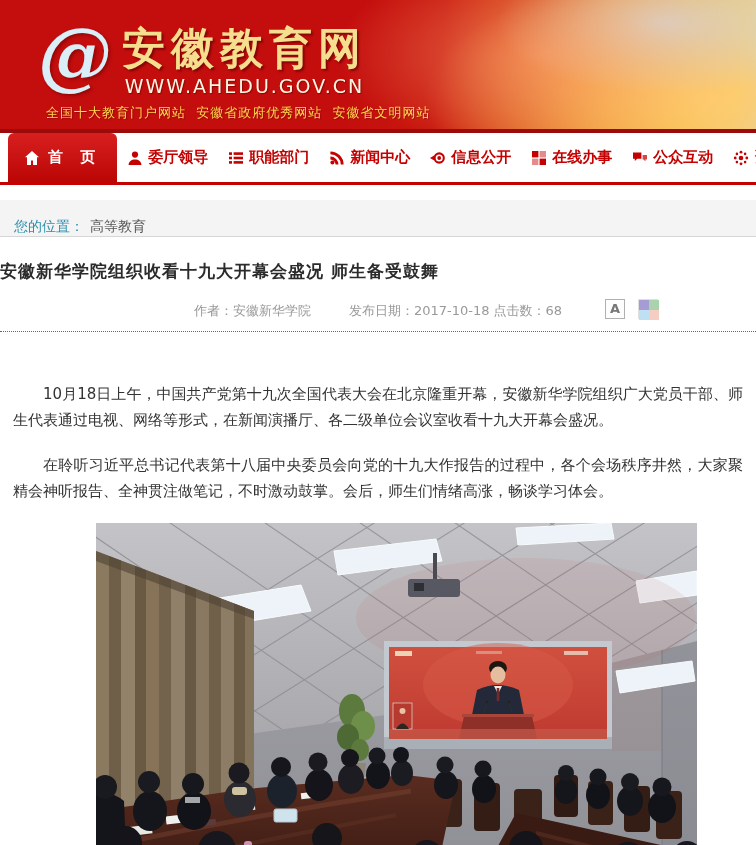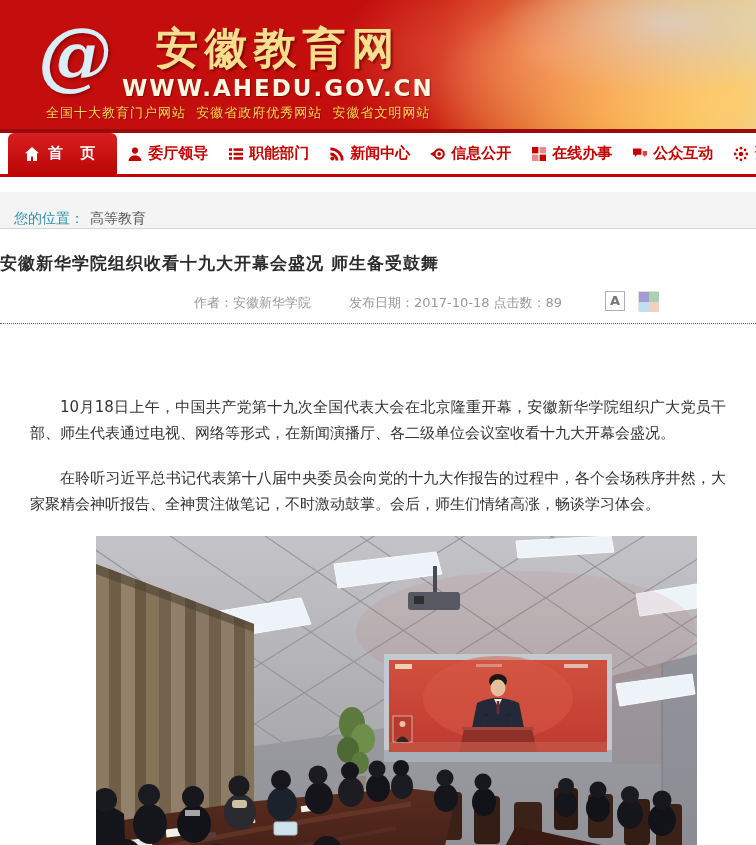--- a/index.html
+++ b/index.html
@@ -25,31 +25,31 @@
     margin-right:10px; user-select:none;
   }
   .name-col { display:flex; flex-direction:column; align-items:center; padding-top:8px; }
   .site-name {
     font-family:"DejaVu Serif","Liberation Serif",serif;
     font-size:43px; line-height:48px; font-weight:bold; letter-spacing:6px;
     color:#f5df8e; text-shadow:2px 2px 2px rgba(90,0,0,.6);
     white-space:nowrap;
   }
   .site-url {
-    margin-top:3px; font-size:23px; font-weight:bold; letter-spacing:2px;
+    margin-top:3px; font-size:19px; font-weight:normal; letter-spacing:2px;
     color:#fdf8e2; text-shadow:1px 1px 1px rgba(90,0,0,.5);
   }
   .tagline {
     position:absolute; left:46px; bottom:7px; font-size:13px; color:#ffd94f;
     letter-spacing:1px; white-space:pre; text-shadow:1px 1px 1px rgba(90,0,0,.4);margin-top:37px;
   }
 
   
   .nav {
-    height:44px; background:#fff; border-bottom:3px solid #c40000;
+    height:52px; background:#fff; border-bottom:3px solid #c40000;
     display:flex; align-items:stretch; padding-left:8px; overflow:hidden; white-space:nowrap;
   }
   .nav-item {
     display:flex; align-items:center; gap:5px; padding:0 10px;
     color:#c40000; font-size:15px; font-weight:bold; cursor:pointer; flex:none;
   }
   .nav-item .nav-icon { width:16px; height:16px; display:inline-block; }
   .nav-item .nav-icon svg { width:16px; height:16px; display:block; fill:currentColor; }
   .nav-item.active {
     background:linear-gradient(#d81f1f,#bb0606); color:#fff;
@@ -77,21 +77,21 @@
   .meta-row .gap { display:inline-block; width:38px; }
   .meta-icons { position:absolute; right:98px; top:-3px; display:flex; gap:13px; align-items:center; }
   .font-size-box {
     width:20px; height:20px; border:1px solid #b0b0b0; background:#fdfdfd; color:#777;
     font-size:13px; font-weight:bold; text-align:center; line-height:18px; cursor:pointer;
   }
   .color-grid { width:20px; height:20px; display:grid; grid-template-columns:10px 10px; grid-template-rows:10px 10px; cursor:pointer; border:1px solid #e0e0e0; }
   .color-grid span { display:block; }
   .dotted-sep { border-bottom:1px dotted #666; margin-top:11px; width:100%; }
 
-  .body-text { padding:0 30px; margin-top:70px; }
+  .body-text { padding:0 13px; margin-top:49px; }
   .body-text p {
     font-size:15px; color:#333; line-height:26px; text-indent:2em; margin-bottom:19px;
     text-align:justify;
   }
 
   
   .photo-wrap { margin-left:96px; margin-top:17px; width:601px; height:400px; }
   .photo-wrap svg { display:block; }
 </style>
 </head>
@@ -204,21 +204,21 @@
   <div class="crumb-bar">
     <span class="crumb-label">您的位置：</span>
     <span class="crumb-current">高等教育</span>
   </div>
 
   <h1 class="article-title">安徽新华学院组织收看十九大开幕会盛况 师生备受鼓舞</h1>
 
   <div class="meta-row">
     <span>作者：</span><span>安徽新华学院</span><span class="gap"></span><span>发布日期：</span><span>2017-10-18</span>
     <span> </span>
-    <span>点击数：</span><span>89</span>
+    <span>点击数：</span><span>68</span>
     <span class="meta-icons">
       <span class="font-size-box">A</span>
       <span class="color-grid" id="color-grid">
           <span style="background: rgb(167, 155, 212);"></span>
           <span style="background: rgb(169, 210, 173);"></span>
           <span style="background: rgb(191, 224, 242);"></span>
           <span style="background: rgb(246, 205, 194);"></span>
         </span>
     </span>
   </div>

